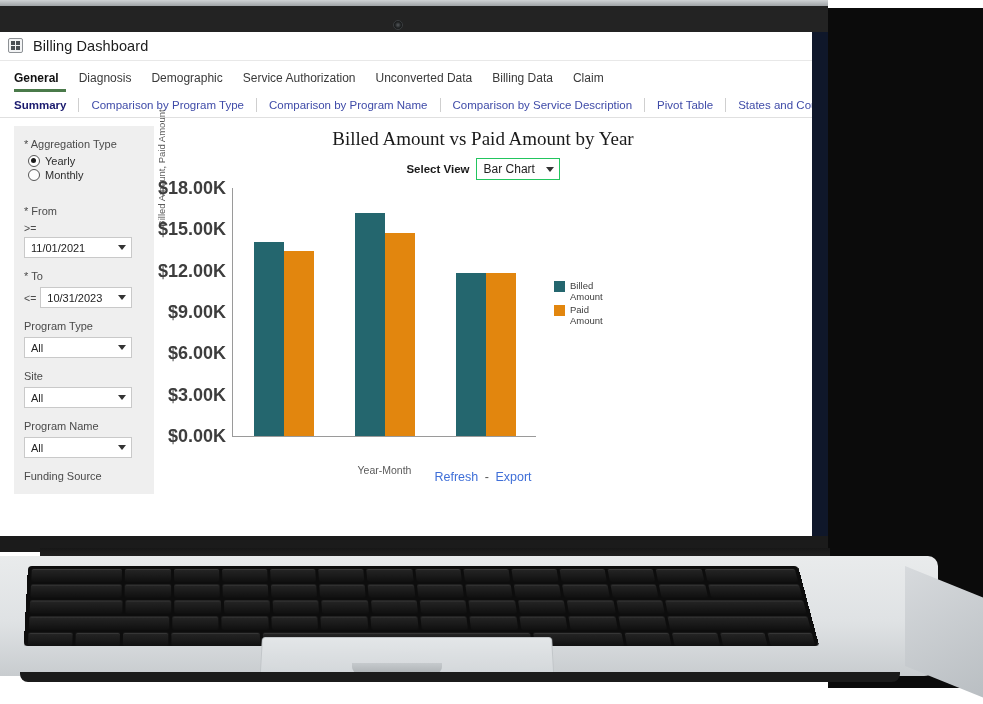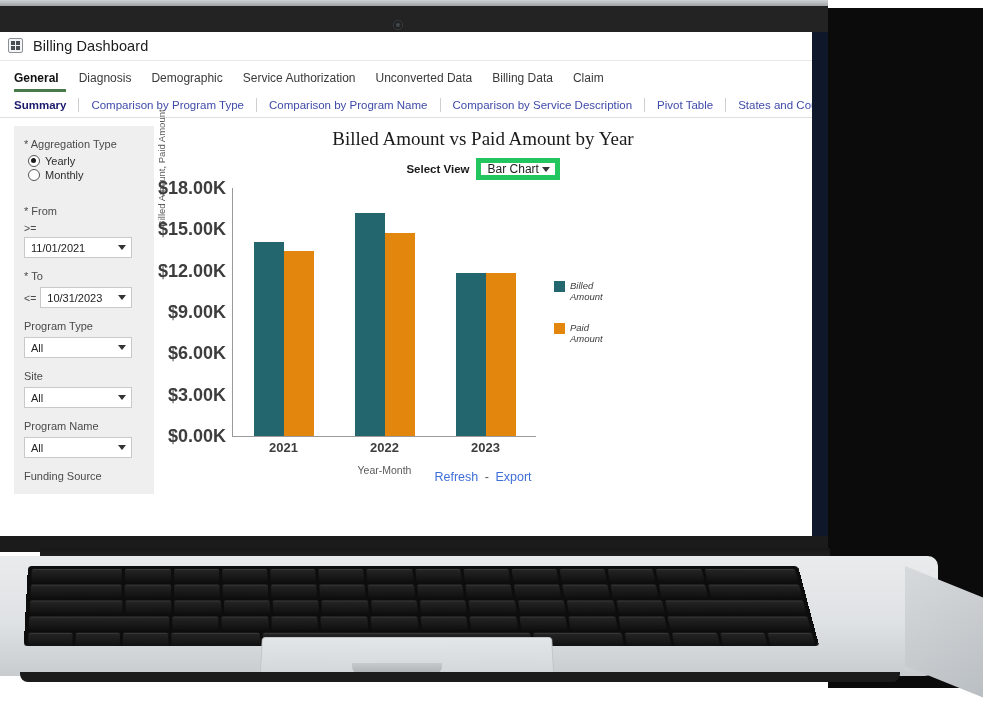--- a/index.html
+++ b/index.html
@@ -213,21 +213,21 @@
     font-family: "Liberation Serif", serif;
     font-size: 19px; color: #1a1a1a; text-align: center;
     margin-top: 10px;
   }
   .view-row {
     display: flex; align-items: center; justify-content: center;
     gap: 6px; margin-top: 8px;
   }
   .view-label { font-size: 11.5px; font-weight: bold; color: #1a1a1a; }
   .view-select {
-    width: 84px; height: 22px; background: #fff; border: 5px solid #22c55e;
+    width: 84px; height: 22px; background: #fff; border: 1px solid #22c55e;
     display: flex; align-items: center; justify-content: space-between;
     padding: 0 5px 0 7px; font-size: 12px; color: #222;
   }
 
   .plot-wrap { position: relative; margin-top: 8px; height: 300px; }
 
   .ylabel {
     position: absolute; left: 2px; top: 60px;
     font-size: 9.5px; color: #5b5b5b;
     transform: rotate(-90deg); transform-origin: left top;
@@ -262,21 +262,21 @@
     display: flex; justify-content: space-around;
   }
   .xtick { font-size: 13px; font-weight: bold; color: #3d3d3d; }
   .xlabel {
     position: absolute; left: 79px; top: 276px; width: 303px;
     text-align: center; font-size: 10.5px; color: #5b5b5b;
   }
 
   .legend {
     position: absolute; left: 400px; top: 92px;
-    display: flex; flex-direction: column; gap: 20px; font-style: italic;
+    display: flex; flex-direction: column; gap: 2px;
   }
   .legend-item { display: flex; align-items: flex-start; gap: 5px; }
   .swatch { width: 11px; height: 11px; flex: none; margin-top: 1px; }
   .swatch.billed { background: #24666e; }
   .swatch.paid { background: #e2860e; }
   .legend-text { font-size: 9.5px; color: #3d3d3d; line-height: 11px; width: 48px; }
 
   .footer-links {
     position: absolute; left: 0; right: 0; top: 352px;
     text-align: center; font-size: 12.5px;
@@ -414,25 +414,20 @@
                 <div class="group">
                   <div class="bar billed" style="height: 223.2px; background: rgb(36, 102, 110);"></div>
                   <div class="bar paid" style="height: 202.533px; background: rgb(226, 134, 14);"></div>
                 </div>
                 <div class="group">
                   <div class="bar billed" style="height: 163.267px; background: rgb(36, 102, 110);"></div>
                   <div class="bar paid" style="height: 163.267px; background: rgb(226, 134, 14);"></div>
                 </div>
               </div>
 
-            <div class="xticks" id="xticks">
-                <div class="xtick">2021</div>
-                <div class="xtick">2022</div>
-                <div class="xtick">2023</div>
-              </div>
             <div class="xlabel">Year-Month</div>
 
             <div class="legend">
               <div class="legend-item">
                 <span class="swatch billed"></span>
                 <span class="legend-text">Billed Amount</span>
               </div>
               <div class="legend-item">
                 <span class="swatch paid"></span>
                 <span class="legend-text">Paid Amount</span>

